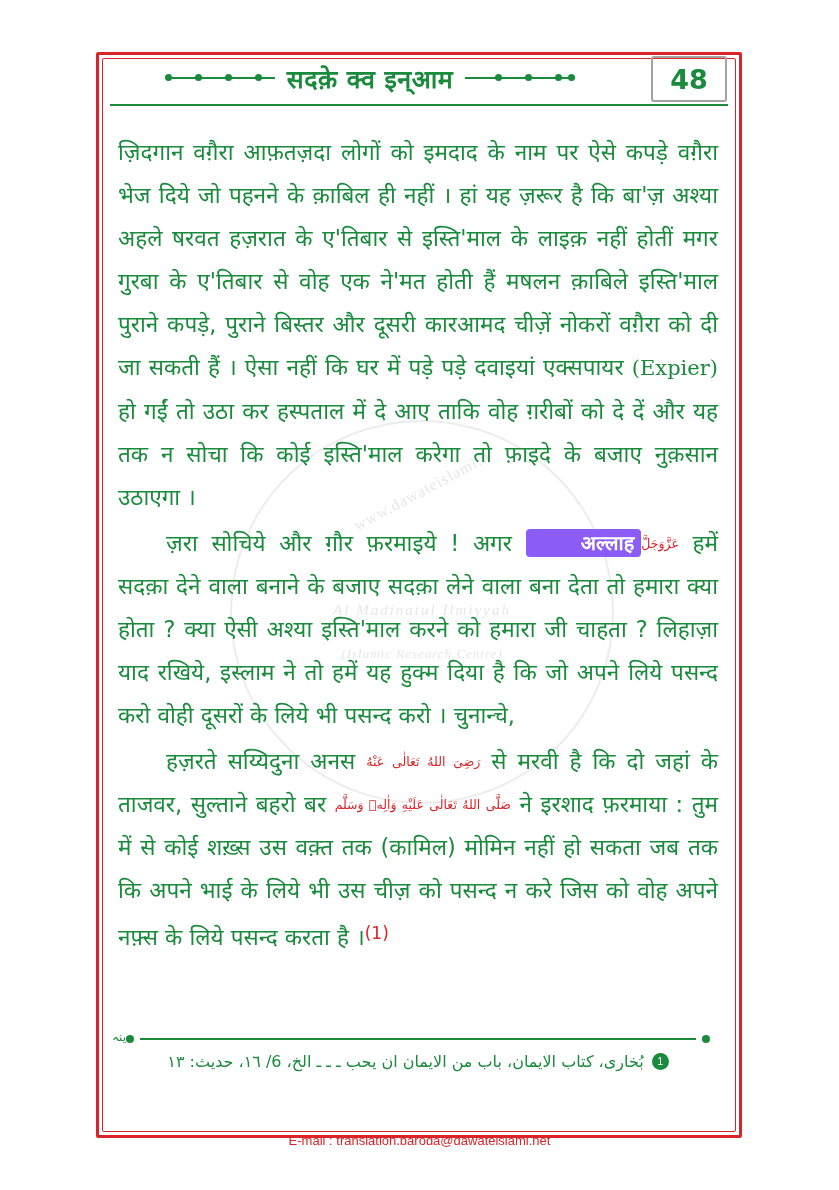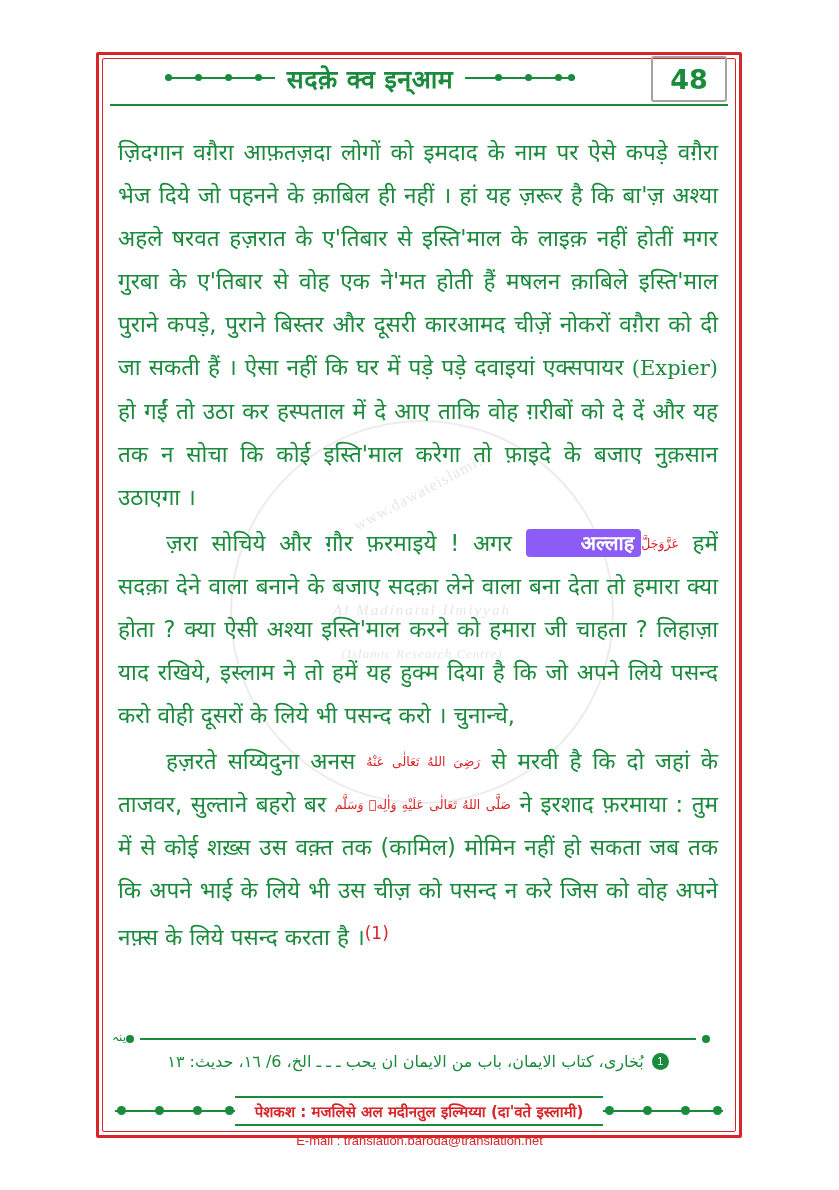--- a/index.html
+++ b/index.html
@@ -282,31 +282,16 @@
   <div class="fn-side-word">دينہ</div>
   <div class="fn-rule-wrap">
     <span class="fn-rule-dot-l"></span>
     <span class="fn-rule"></span>
     <span class="fn-rule-dot-r"></span>
   </div>
   <div class="footnote-line">
     <span class="fn-badge">1</span><span>بُخارى، كتاب الايمان، باب من الايمان ان يحب ـ ـ ـ الخ، 6/ ١٦، حديث: ١٣</span>
   </div>
 
-  <div class="bottom-banner">
-    <span class="banner-orn">
-      <span class="bd b1"></span>
-        <span class="bd b2"></span>
-        <span class="bd b3"></span>
-        <span class="bd b4"></span>
-    </span>
-    <span class="banner-pill">पेशकश : मजलिसे अल मदीनतुल इल्मिय्या (दा'वते इस्लामी)</span>
-    <span class="banner-orn">
-      <span class="bd b1"></span>
-        <span class="bd b2"></span>
-        <span class="bd b3"></span>
-        <span class="bd b4"></span>
-    </span>
-  </div>
-
-  <div class="email-line">E-mail : translation.baroda@translation.net</div>
+
+  <div class="email-line">E-mail : translation.baroda@dawateislami.net</div>
 
 </div>
 
 </body></html>

